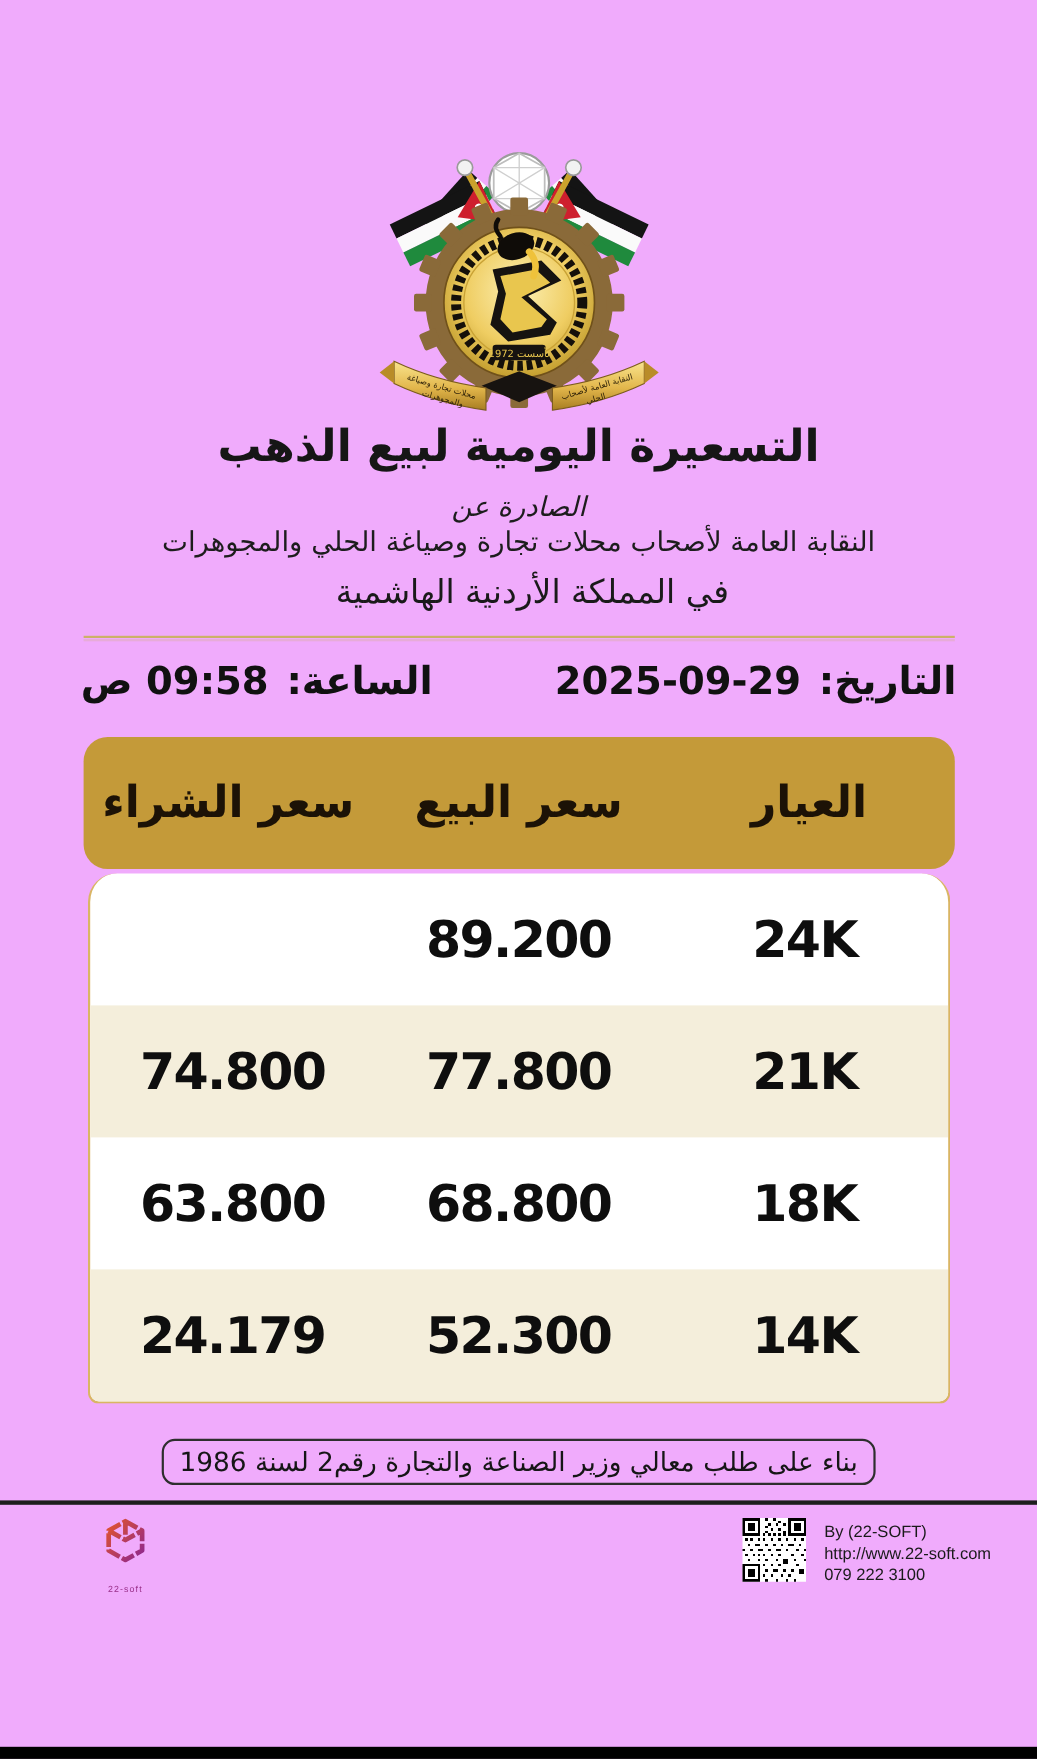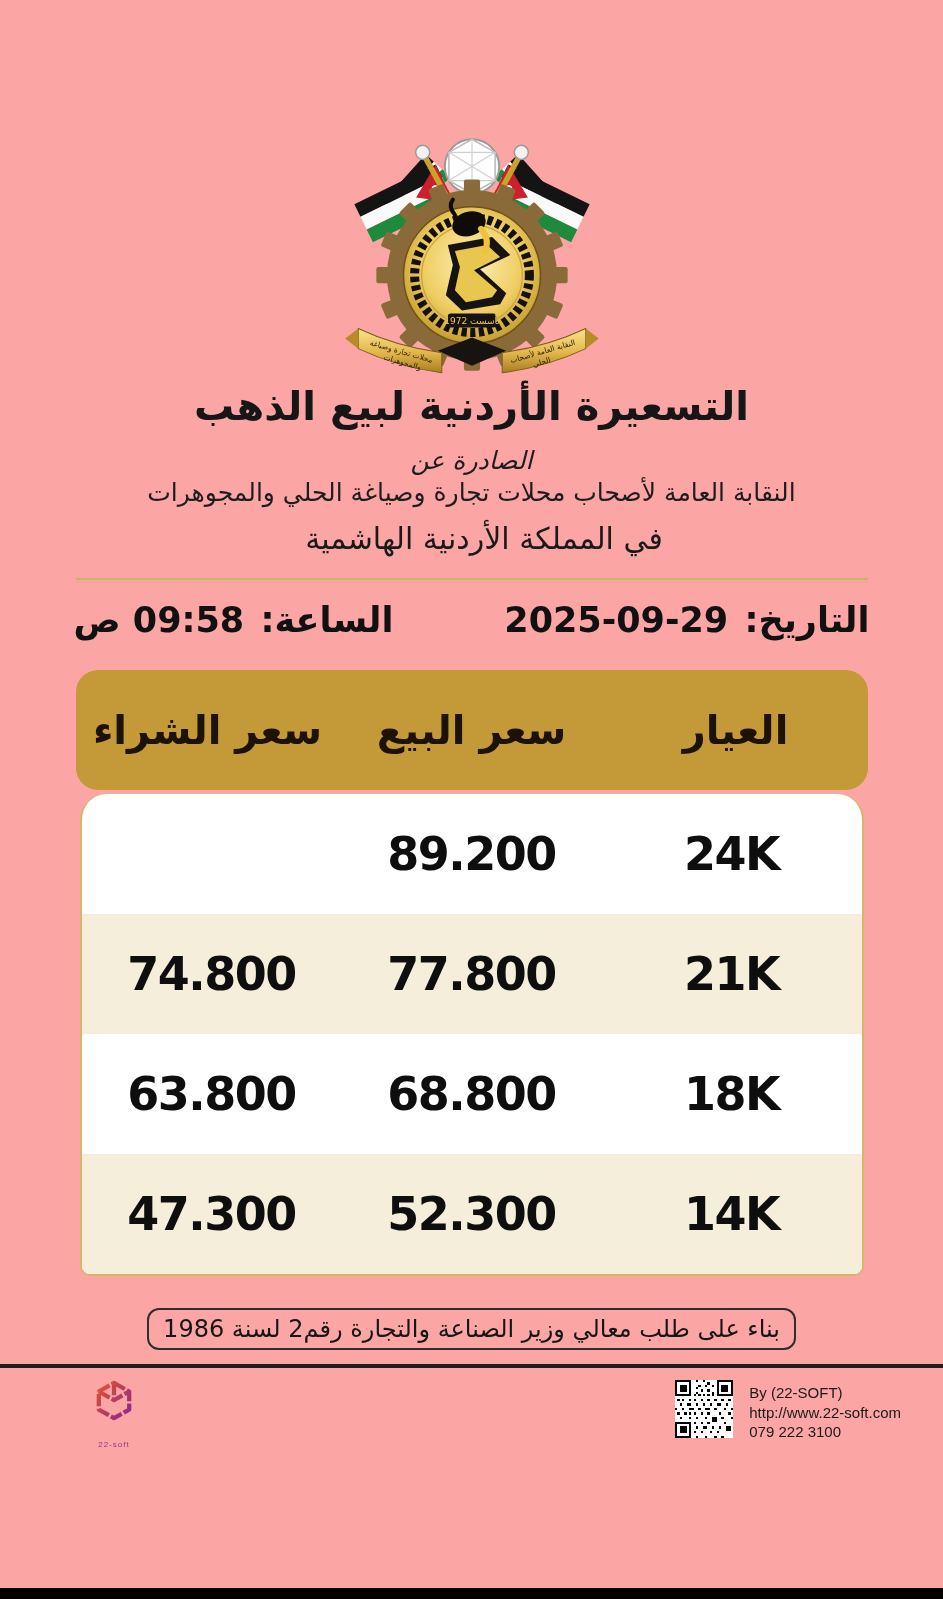--- a/index.html
+++ b/index.html
@@ -1,21 +1,21 @@
 <!DOCTYPE html>
 <html lang="ar" style="--header-gold: #c49a39; --row-beige: #f4eedb; --line-gold: #ccb169; --flag-green: #1f8a3d; --flag-red: #ce1f2e; --emblem-gold: #e9c64e;"><head>
 <meta charset="utf-8">
 <style>
   * { margin:0; padding:0; box-sizing:border-box; }
   html,body { background:#ffffff; }
   .page {
     position:relative;
     width:943px; height:1599px;
     margin:0 auto;
-    background:#fca5a5;
+    background:#f0abfc;
     overflow:hidden;
     font-family:"DejaVu Sans", sans-serif;
     color:#151515;
   }
   
   .emblem-wrap { padding-top:124px; text-align:center; }
   .emblem-svg { width:302px; height:252px; }
   .emblem-svg text { font-family:"DejaVu Sans", sans-serif; }
   
   .title {
@@ -195,21 +195,21 @@
         <path d="M37 203 L24 213 L37 223 Z" fill="#b98c28"></path>
         <path d="M263 203 L276 213 L263 223 Z" fill="#b98c28"></path>
         <text x="78" y="228" font-size="7.5" fill="#2c1f07" text-anchor="middle" transform="rotate(16 78 232)">محلات تجارة وصياغة</text>
         <text x="82" y="238" font-size="7.5" fill="#2c1f07" text-anchor="middle" transform="rotate(16 78 232)">والمجوهرات</text>
         <text x="222" y="228" font-size="7.5" fill="#2c1f07" text-anchor="middle" transform="rotate(-16 222 232)">النقابة العامة لأصحاب</text>
         <text x="218" y="238" font-size="7.5" fill="#2c1f07" text-anchor="middle" transform="rotate(-16 222 232)">الحلي</text>
       </g>
     </svg>
   </div>
 
-  <h1 class="title">التسعيرة الأردنية لبيع الذهب</h1>
+  <h1 class="title">التسعيرة اليومية لبيع الذهب</h1>
   <div class="issued1">الصادرة عن</div>
   <div class="issued2">النقابة العامة لأصحاب محلات تجارة وصياغة الحلي والمجوهرات</div>
   <div class="issued3">في المملكة الأردنية الهاشمية</div>
   <hr class="hr-gold">
 
   <div class="meta-row">
     <div class="meta-item">
       <span>التاريخ:</span>
       <span>29-09-2025</span>
     </div>
@@ -236,21 +236,21 @@
         <div>74.800</div>
       </div>
       <div class="trow">
         <div>18K</div>
         <div>68.800</div>
         <div>63.800</div>
       </div>
       <div class="trow alt">
         <div>14K</div>
         <div>52.300</div>
-        <div>47.300</div>
+        <div>24.179</div>
       </div>
     </div>
   </div>
 
   <div class="note-box">بناء على طلب معالي وزير الصناعة والتجارة رقم2 لسنة 1986</div>
 
   <hr class="footer-sep">
   <div class="footer">
     <div class="company-logo">
       <svg width="38" height="42" viewBox="0 0 40 44">

